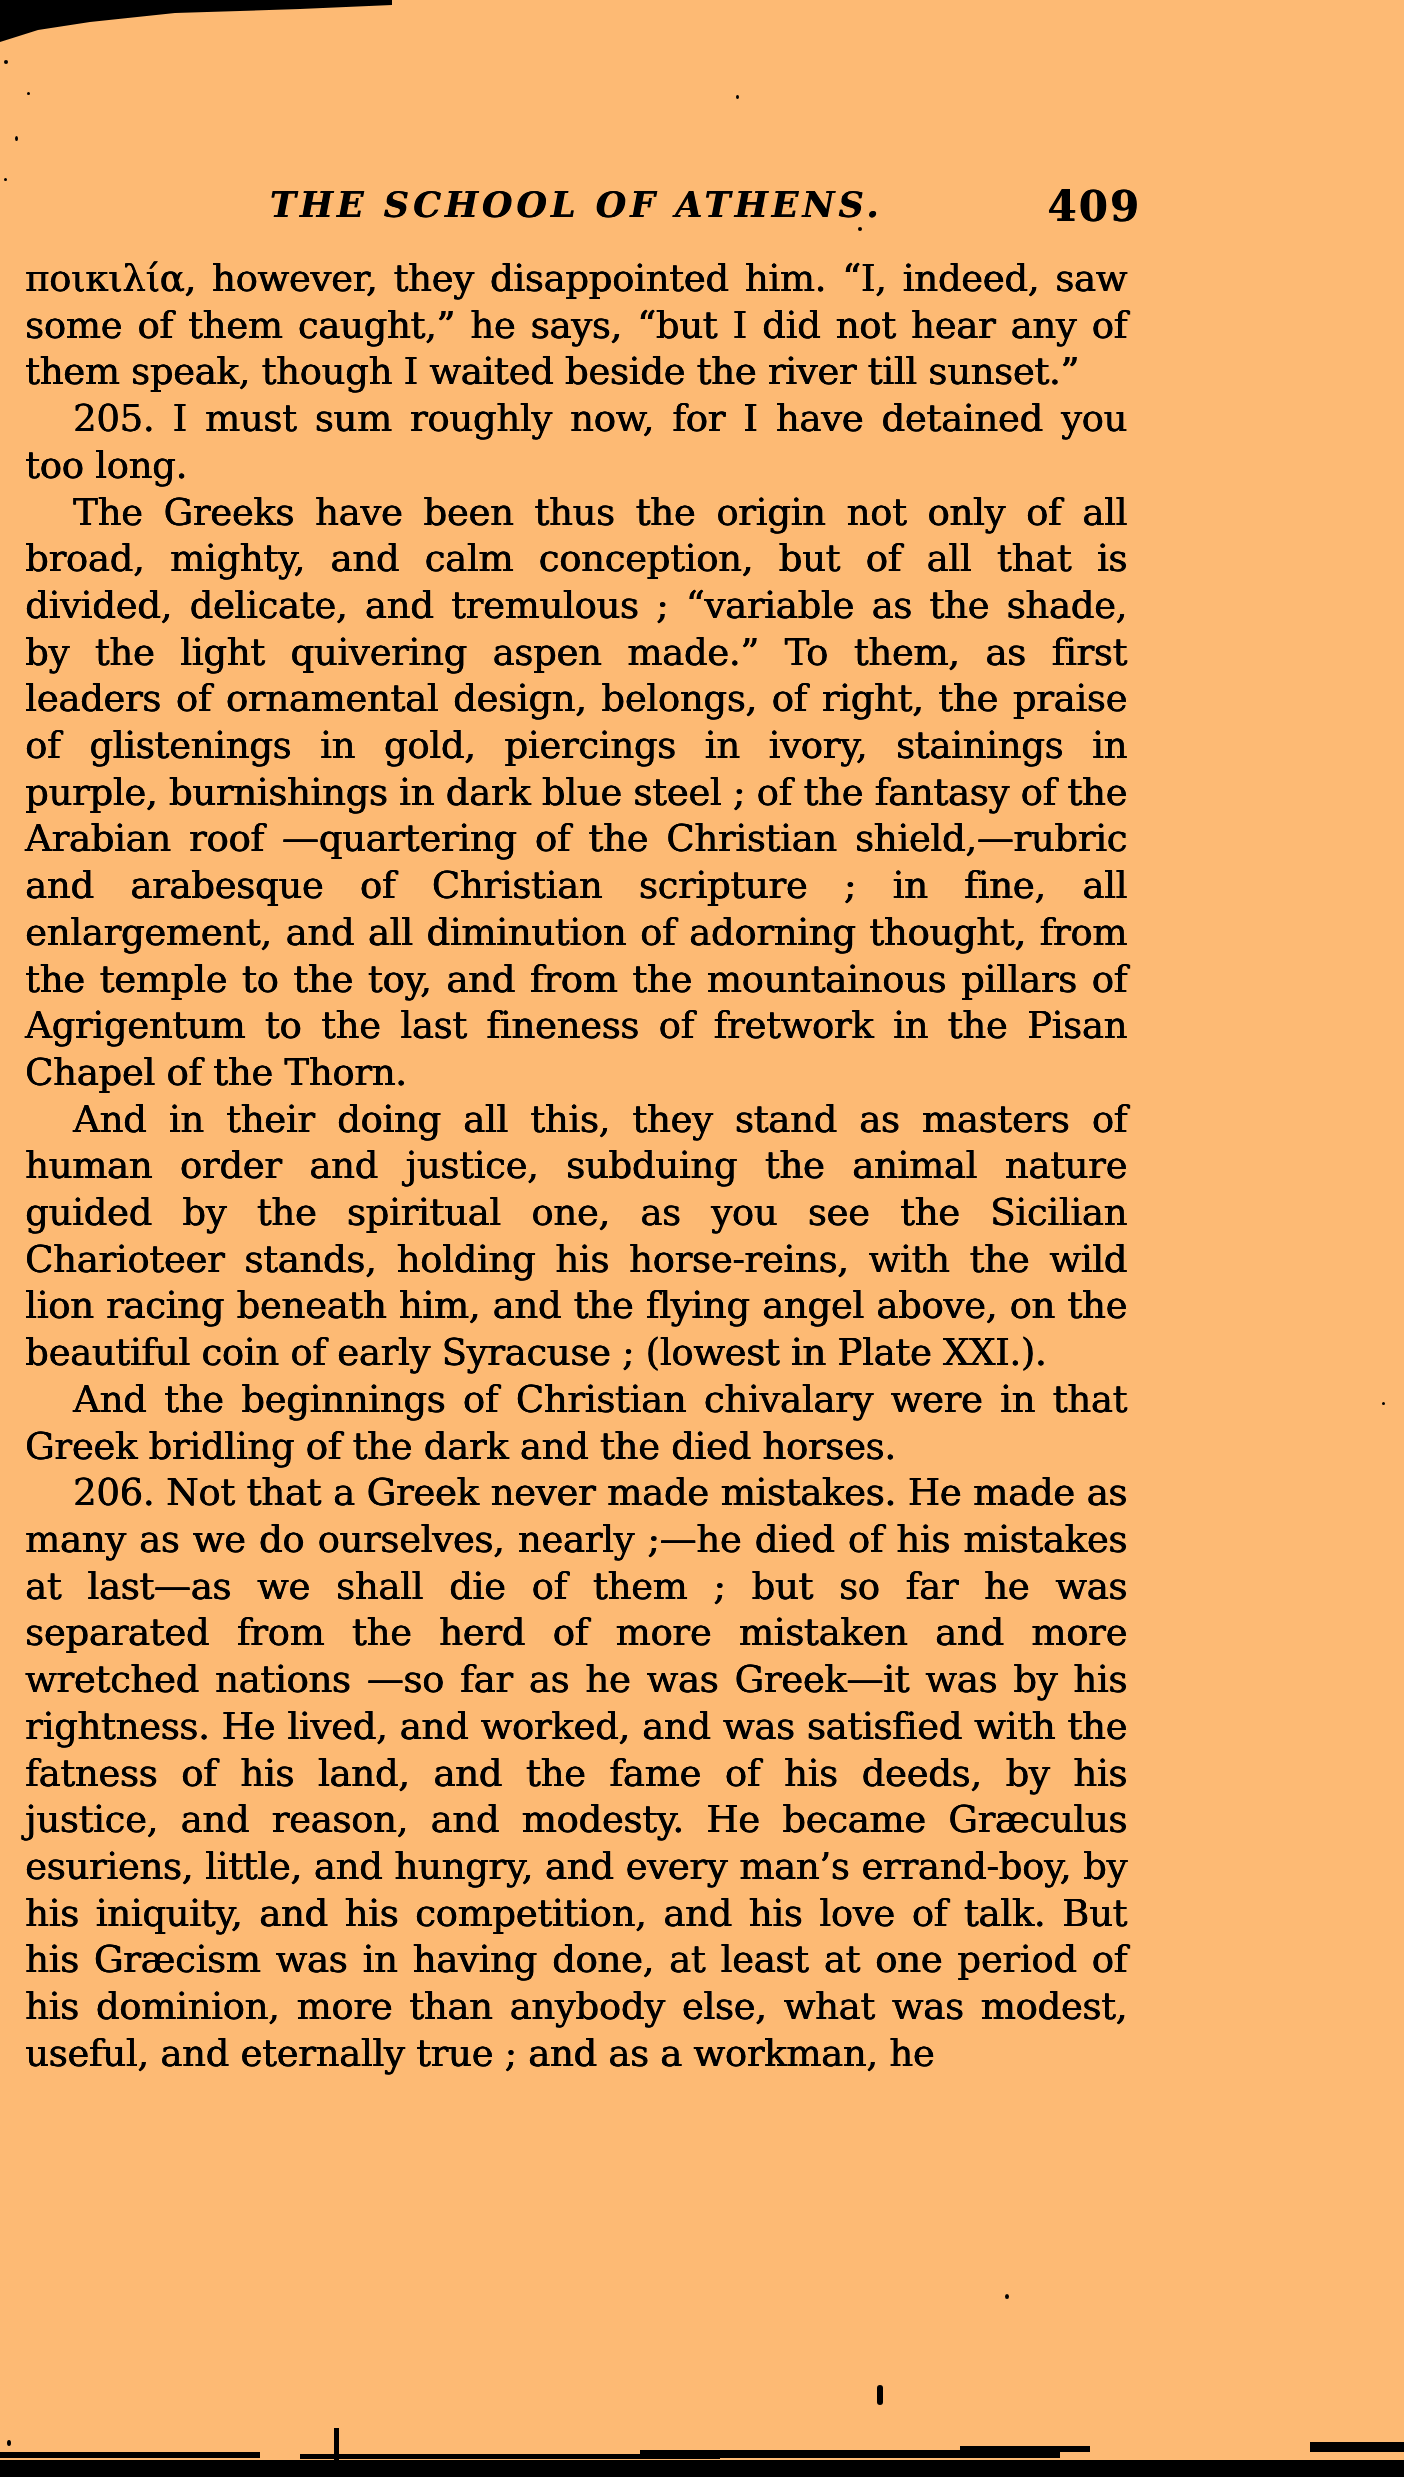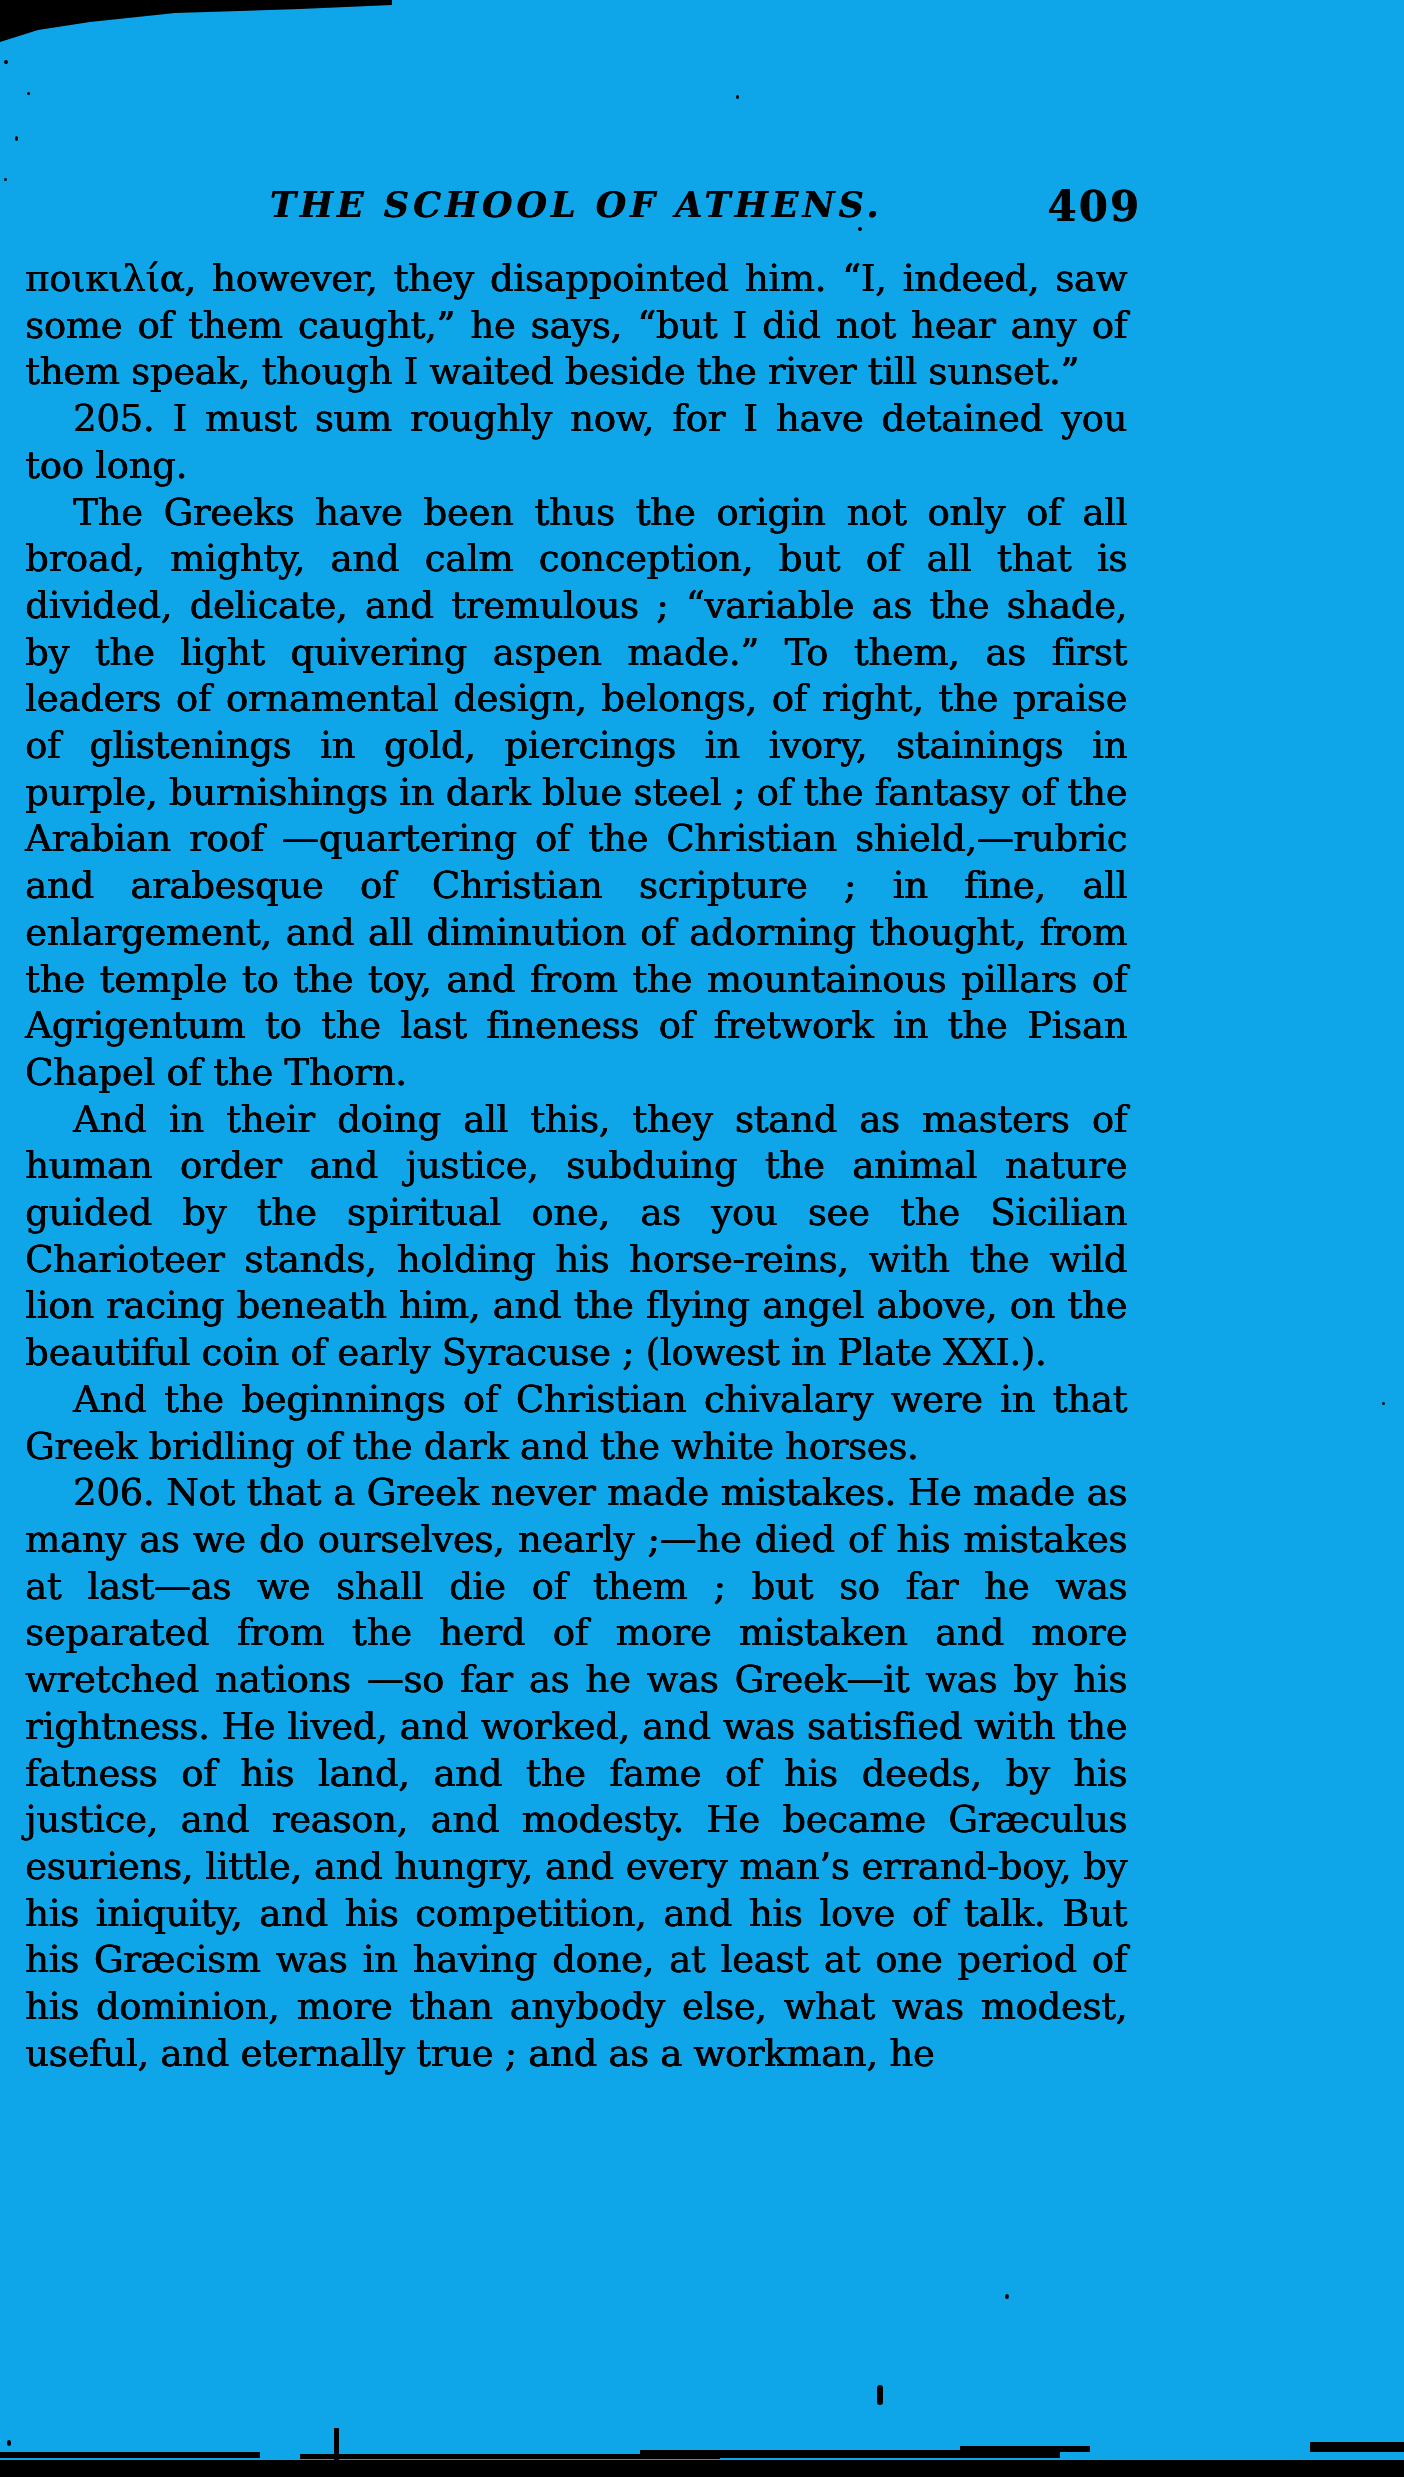--- a/index.html
+++ b/index.html
@@ -1,20 +1,20 @@
 <!DOCTYPE html>
 <html><head>
 <meta charset="utf-8">
 <style>
   * { margin:0; padding:0; box-sizing:border-box; }
   html,body { background:#e8e8e8; }
   .page {
     position:relative;
     width:1404px; height:2477px;
-    background:#0ea5e9;
+    background:#fdba74;
     overflow:hidden;
     font-family:"DejaVu Serif","Liberation Serif",serif;
     color:#000;
   }
   
   .running-header { position:absolute; top:184px; left:25px; width:1102px; height:50px; }
   .header-title {
     position:absolute; left:0; right:0; top:0;
     text-align:center;
     font-style:italic; font-weight:bold;
@@ -57,21 +57,21 @@
   <header class="running-header">
     <span class="header-title">THE SCHOOL OF ATHENS.</span>
     <span class="page-number">409</span>
   </header>
 
   <main class="body-text">
       <p class=""><span class="italic">ποικιλία</span><span>, however, they disappointed him.  “I, indeed, saw some of them caught,” he says, “but I did not hear any of them speak, though I waited beside the river till sunset.”</span></p>
       <p class="indent"><span>205. I must sum roughly now, for I have detained you too long.</span></p>
       <p class="indent"><span>The Greeks have been thus the origin not only of all broad, mighty, and calm conception, but of all that is divided, delicate, and tremulous ; “variable as the shade, by the light quivering aspen made.”  To them, as first leaders of ornamental design, belongs, of right, the praise of glistenings in gold, piercings in ivory, stainings in purple, burnishings in dark blue steel ; of the fantasy of the Arabian roof —quartering of the Christian shield,—rubric and arabesque of Christian scripture ; in fine, all enlargement, and all diminution of adorning thought, from the temple to the toy, and from the mountainous pillars of Agrigentum to the last fineness of fretwork in the Pisan Chapel of the Thorn.</span></p>
       <p class="indent"><span>And in their doing all this, they stand as masters of human order and justice, subduing the animal nature guided by the spiritual one, as you see the Sicilian Charioteer stands, holding his horse-reins, with the wild lion racing beneath him, and the flying angel above, on the beautiful coin of early Syracuse ; (lowest in Plate XXI.).</span></p>
-      <p class="indent"><span>And the beginnings of Christian chivalary were in that Greek bridling of the dark and the white horses.</span></p>
+      <p class="indent"><span>And the beginnings of Christian chivalary were in that Greek bridling of the dark and the died horses.</span></p>
       <p class="indent"><span>206. Not that a Greek never made mistakes.  He made as many as we do ourselves, nearly ;—he died of his mistakes at last—as we shall die of them ; but so far he was separated from the herd of more mistaken and more wretched nations —so far as he was Greek—it was by his rightness.  He lived, and worked, and was satisfied with the fatness of his land, and the fame of his deeds, by his justice, and reason, and modesty. He became </span><span class="italic">Græculus esuriens</span><span>, little, and hungry, and every man’s errand-boy, by his iniquity, and his competition, and his love of talk.  But his Græcism was in having done, at least at one period of his dominion, more than anybody else, what was modest, useful, and eternally true ; and as a workman, he</span></p>
     </main>
 
   <div class="speck" style="left:4px;  top:60px;   width:4px; height:4px;"></div>
   <div class="speck" style="left:15px; top:136px;  width:3px; height:5px;"></div>
   <div class="speck" style="left:4px;  top:178px;  width:3px; height:3px;"></div>
   <div class="speck" style="left:27px; top:92px;   width:3px; height:3px;"></div>
   <div class="speck" style="left:736px; top:95px;  width:3px; height:4px;"></div>
   <div class="speck" style="left:858px; top:227px; width:4px; height:4px;"></div>
   <div class="speck" style="left:1382px; top:1402px; width:3px; height:3px;"></div>

